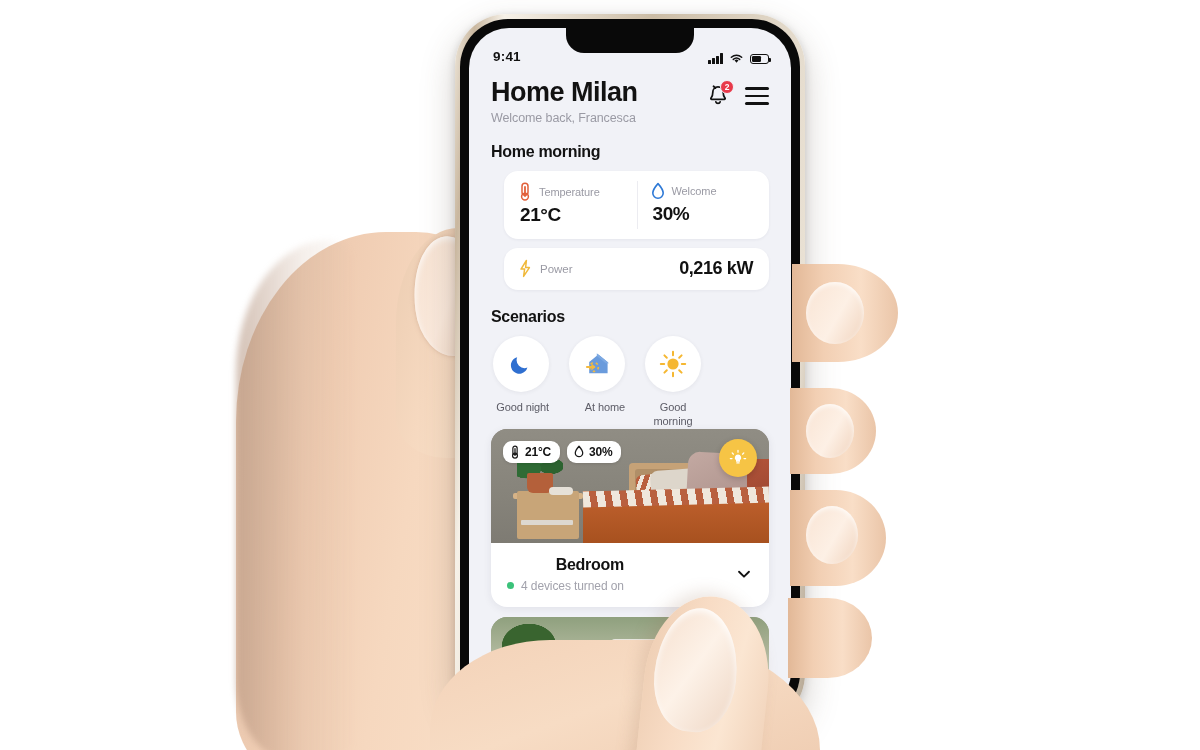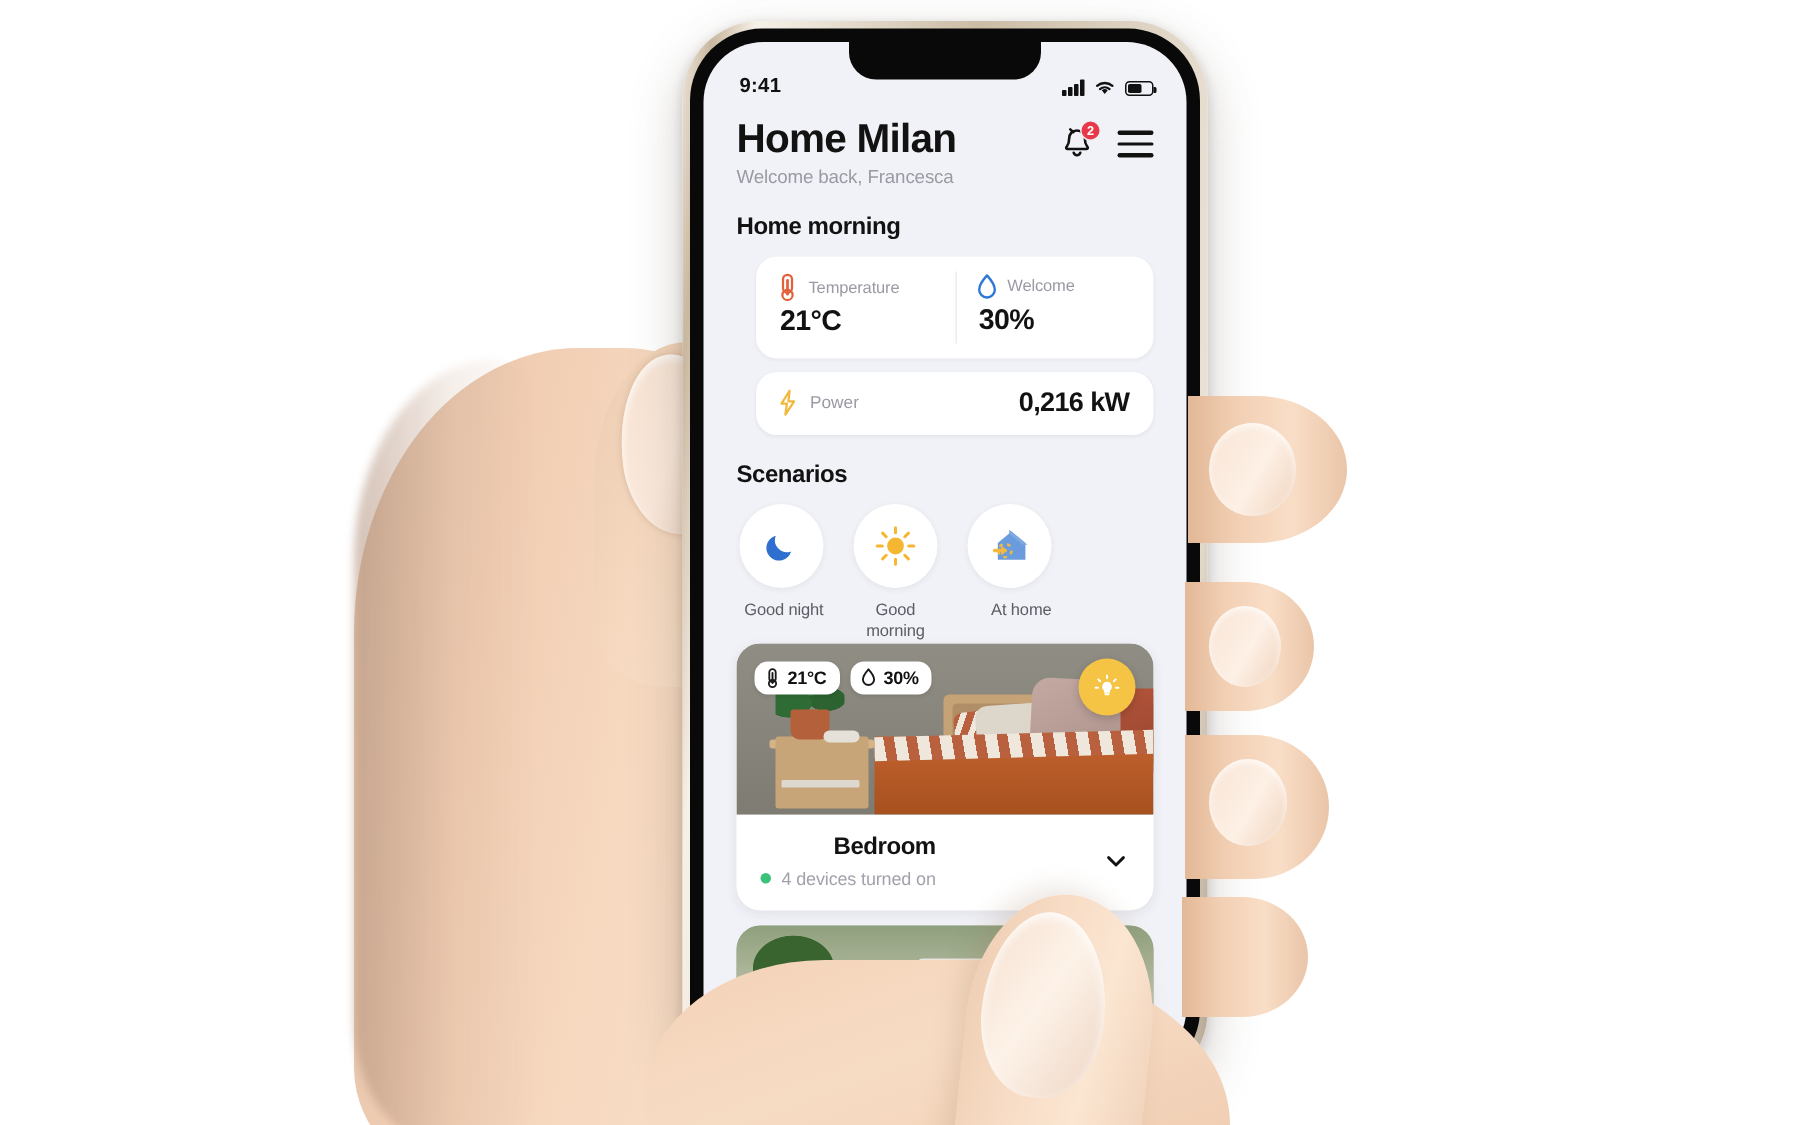--- a/index.html
+++ b/index.html
@@ -336,41 +336,41 @@
             <div class="scenario">
               <div class="scenario-circle">
                 <svg width="26" height="26" viewBox="0 0 26 26">
                   <path d="M19.4 16.6A8 8 0 0 1 9.2 6.2 8.4 8.4 0 1 0 19.4 16.6Z" fill="#2F6FD0"></path>
                 </svg>
               </div>
               <div class="scenario-label">Good night</div>
             </div>
             <div class="scenario">
               <div class="scenario-circle">
+                <svg width="28" height="26" viewBox="0 0 28 26">
+                  <path d="M15.4 3.4 24.6 11v11.2H6.2V11Z" fill="#6A9BDC"></path>
+                  <path d="M13.8 2.2 26 12.2h-3.2L13.8 5Z" fill="#7DA9E2"></path>
+                  <path d="M4 16h7" stroke="#F3B93E" stroke-width="2.2" stroke-linecap="round"></path>
+                  <path d="M8.4 12.6 12.6 16l-4.2 3.4Z" fill="#F3B93E"></path>
+                  <circle cx="11" cy="16" r="4.4" fill="none" stroke="#F3B93E" stroke-width="1.6" stroke-dasharray="2.5 3"></circle>
+                </svg>
+              </div>
+              <div class="scenario-label">At home</div>
+            </div>
+            <div class="scenario">
+              <div class="scenario-circle">
                 <svg width="28" height="28" viewBox="0 0 28 28">
                   <circle cx="14" cy="14" r="5.6" fill="#F5B731"></circle>
                   <g stroke="#F5B731" stroke-width="2" stroke-linecap="round">
                     <path d="M14 1.8v3.4M14 22.8v3.4M1.8 14h3.4M22.8 14h3.4"></path>
                     <path d="M5.4 5.4 7.8 7.8M20.2 20.2l2.4 2.4M22.6 5.4 20.2 7.8M7.8 20.2 5.4 22.6"></path>
                   </g>
                 </svg>
               </div>
               <div class="scenario-label">Good morning</div>
-            </div>
-            <div class="scenario">
-              <div class="scenario-circle">
-                <svg width="28" height="26" viewBox="0 0 28 26">
-                  <path d="M15.4 3.4 24.6 11v11.2H6.2V11Z" fill="#6A9BDC"></path>
-                  <path d="M13.8 2.2 26 12.2h-3.2L13.8 5Z" fill="#7DA9E2"></path>
-                  <path d="M4 16h7" stroke="#F3B93E" stroke-width="2.2" stroke-linecap="round"></path>
-                  <path d="M8.4 12.6 12.6 16l-4.2 3.4Z" fill="#F3B93E"></path>
-                  <circle cx="11" cy="16" r="4.4" fill="none" stroke="#F3B93E" stroke-width="1.6" stroke-dasharray="2.5 3"></circle>
-                </svg>
-              </div>
-              <div class="scenario-label">At home</div>
             </div>
           </div>
 
 
           <div class="room-card">
             <div class="room-photo">
               <div class="wall"></div>
               <div class="bed-head"></div>
                 <div class="bed-head2"></div>
               <div class="pillow-b"></div>

